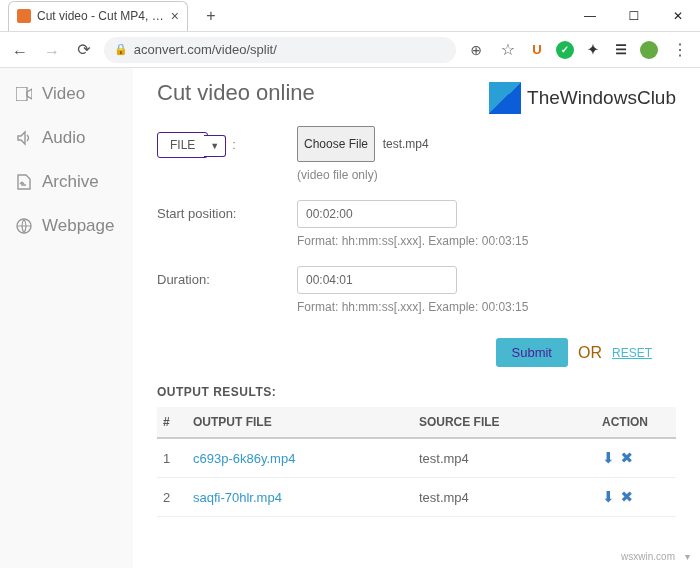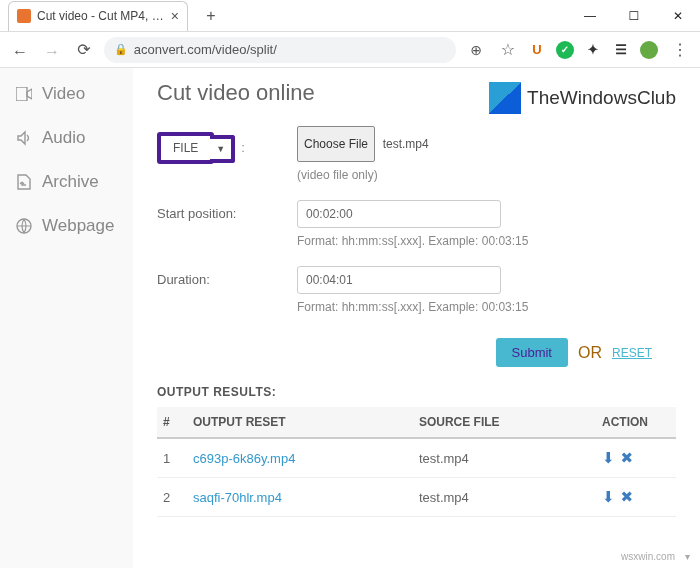--- a/index.html
+++ b/index.html
@@ -22,26 +22,26 @@
 .sidebar{width:133px;background:#f9f9fa;padding:4px 0}
 .sb-item{display:flex;align-items:center;gap:10px;padding:12px 16px;color:#888;font-size:17px;cursor:pointer}
 .sb-icon{width:16px;height:16px;display:flex;align-items:center;justify-content:center}
 .main{flex:1;padding:12px 24px;overflow:auto;position:relative}
 .pgtitle{font-size:22px;color:#666;font-weight:normal;margin-bottom:20px}
 .logo{position:absolute;top:14px;right:24px;display:flex;align-items:center;gap:6px;font-size:19px;color:#333}
 .logo-sq{width:32px;height:32px;background:linear-gradient(135deg,#2a9fd6 50%,#0b5ed7 50%);display:inline-block}
 .form-row{display:flex;margin-bottom:18px}
 .form-label{width:140px;font-size:13px;color:#666;padding-top:6px}
 .form-ctrl{flex:1}
-.filebtn{display:inline-flex;align-items:center;border:4px solid #4c1d95;border-radius:3px;padding:5px 12px;font-size:12px;color:#555;background:#fff;cursor:pointer;gap:4px}
+.filebtn{display:inline-flex;align-items:center;border:1px solid #4c1d95;border-radius:3px;padding:5px 12px;font-size:12px;color:#555;background:#fff;cursor:pointer;gap:4px}
 .caret{font-size:9px}
 .colon{margin-left:6px;color:#888}
 .choosefile{border:1px solid #888;border-radius:2px;background:#efefef;padding:10px 6px;font-size:12px;cursor:pointer;display:inline-block}
 .hint{font-size:12px;color:#888;margin-top:6px}
-.textin{border:1px solid #ccc;border-radius:3px;padding:6px 8px;width:204px;font-size:12px;color:#666}
+.textin{border:1px solid #ccc;border-radius:3px;padding:6px 8px;width:160px;font-size:12px;color:#666}
 .submit-row{display:flex;justify-content:flex-end;align-items:center;gap:10px;margin:24px 0 18px;padding-right:24px}
 .submit-btn{background:#48b8d0;color:#4c1d95;border:none;border-radius:3px;padding:7px 16px;font-size:13px;cursor:pointer}
 .or{color:#a16207;font-size:16px}
 .reset{color:#48b8d0;font-size:12px;text-decoration:underline;cursor:pointer}
 .results-hdr{font-size:12px;font-weight:bold;color:#555;letter-spacing:0.5px;margin-bottom:8px}
 .tbl{width:100%;border-collapse:collapse;font-size:13px}
 .tbl th{text-align:left;padding:8px 6px;color:#555;font-size:12px;font-weight:bold;border-bottom:2px solid #ccc;background:#f6f6f6}
 .tbl td{padding:10px 6px;border-bottom:1px solid #eee;color:#666}
 .filelink{color:#3399cc}
 .act{color:#3b7dbf;font-size:15px;cursor:pointer;margin-right:6px}
@@ -168,21 +168,21 @@
       <button class="submit-btn">Submit</button>
       <span class="or">OR</span>
       <span class="reset">RESET</span>
     </div>
 
     <div class="results-hdr">OUTPUT RESULTS:</div>
     <table class="tbl">
       <thead>
         <tr>
           <th style="width:30px">#</th>
-          <th>OUTPUT RESET</th>
+          <th>OUTPUT FILE</th>
           <th>SOURCE FILE</th>
           <th style="width:80px">ACTION</th>
         </tr>
       </thead>
       <tbody id="results-body">
           <tr>
             <td>1</td>
             <td><span class="filelink">c693p-6k86y.mp4</span></td>
             <td>test.mp4</td>
             <td><span class="act">⬇</span><span class="act">✖</span></td>

